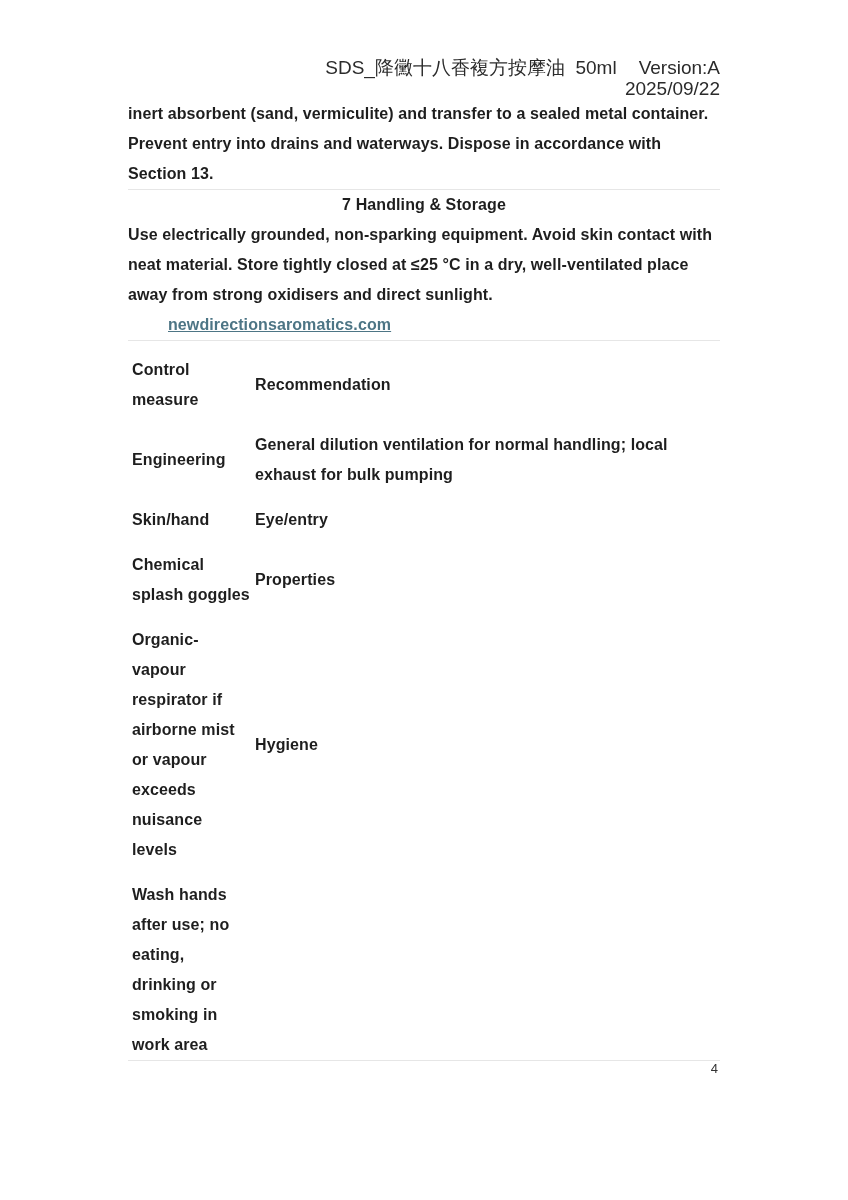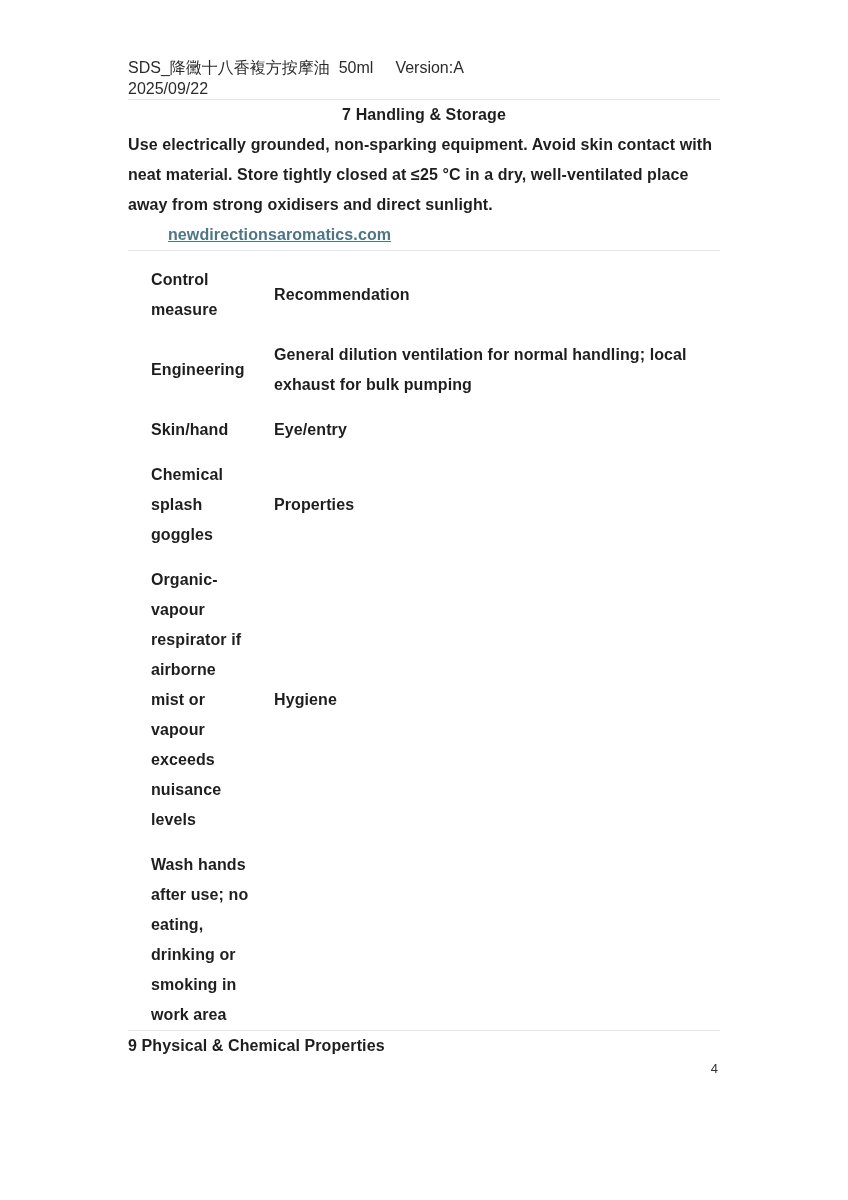--- a/index.html
+++ b/index.html
@@ -9,22 +9,22 @@
     font-family: "Liberation Sans", "DejaVu Sans", sans-serif;
     color: #1e1e1e;
     position: relative;
     overflow: hidden;
   }
   .page { position: relative; width: 848px; height: 1200px; }
   .content { padding: 0 128px; }
 
   .doc-header {
     padding-top: 57px;
-    text-align: left;
-    font-size: 16px;
+    text-align: right;
+    font-size: 19px;
     line-height: 21px;
     color: #2b2b2b;
     font-weight: 500;
   }
   .doc-header .line1 { white-space: pre; }
   .doc-header .ver { margin-left: 22px; }
 
   p.body-text {
     font-size: 16px;
     font-weight: bold;
@@ -73,21 +73,21 @@
     display: grid;
     grid-template-columns: 119px 1fr;
     column-gap: 4px;
     row-gap: 15px;
     align-items: center;
     font-size: 16px;
     font-weight: bold;
     line-height: 30px;
     letter-spacing: 0.1px;
   }
-  .exposure-table .cell { min-height: 30px; margin-left: 19px; }
+  .exposure-table .cell { min-height: 30px; }
 
   .page-number {
     position: absolute;
     top: 1061px;
     right: 130px;
     font-size: 13px;
     line-height: 16px;
     color: #333333;
     font-weight: 500;
   }
@@ -96,20 +96,21 @@
 <body>
 
 <div class="page">
   <div class="content">
 
     <div class="doc-header">
       <div class="line1"><span>SDS_降黴十八香複方按摩油  50ml</span><span class="ver">Version:A</span></div>
       <div>2025/09/22</div>
     </div>
 
+    <p class="body-text para-1">inert absorbent (sand, vermiculite) and transfer to a sealed metal container. Prevent entry into drains and waterways. Dispose in accordance with Section 13.</p>
 
     <hr class="rule rule-1">
 
     <h2 class="section-heading heading-7">7 Handling &amp; Storage</h2>
 
     <p class="body-text para-2">Use electrically grounded, non-sparking equipment. Avoid skin contact with neat material. Store tightly closed at ≤25 °C in a dry, well-ventilated place away from strong oxidisers and direct sunlight.</p>
 
     <a class="ext-link" href="#">newdirectionsaromatics.com</a>
 
     <hr class="rule rule-2">
@@ -129,18 +130,17 @@
 
       <div class="cell">Properties</div>
       <div class="cell">Organic-vapour respirator if airborne mist or vapour exceeds nuisance levels</div>
 
       <div class="cell">Hygiene</div>
       <div class="cell">Wash hands after use; no eating, drinking or smoking in work area</div>
     </div>
 
     <hr class="rule rule-3">
 
-    <h2 class="section-heading heading-9">9 Physical &amp; Chemical Properties</h2>
 
   </div>
 
   <div class="page-number">4</div>
 </div>
 
 </body></html>

